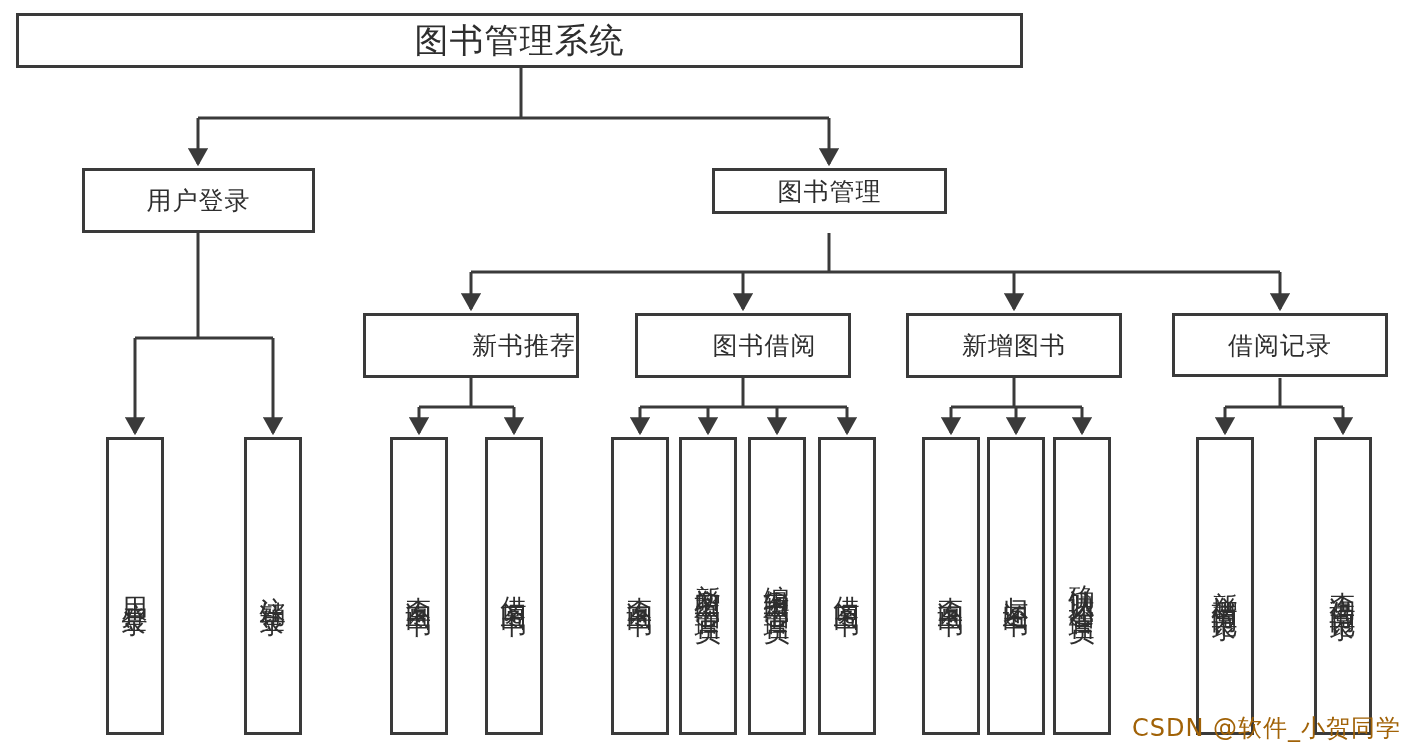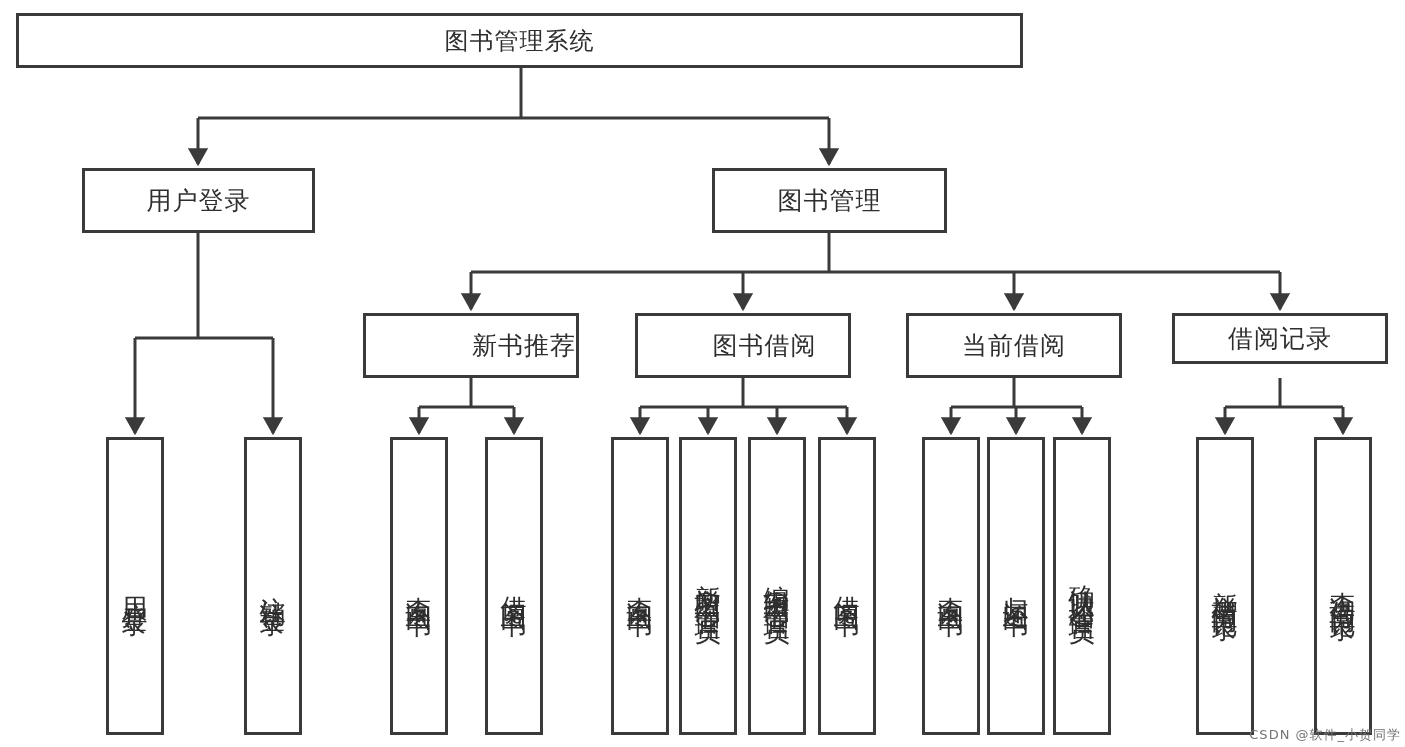--- a/index.html
+++ b/index.html
@@ -25,35 +25,35 @@
     position: absolute;
     box-sizing: border-box;
     background: #ffffff;
     border: 3px solid #3a3a3a;
     display: flex;
     align-items: center;
     justify-content: center;
     color: #2e2e2e;
   }
   .node-h { font-size: 25px; letter-spacing: 1px; }
-  .node-root-box { font-size: 24px; }
+  .node-root-box { font-size: 34px; }
   .node-v { font-size: 26px; }
   .node-v .vtext {
     writing-mode: vertical-rl;
     text-orientation: mixed;
     letter-spacing: 5px;
     line-height: 1;
     white-space: nowrap;
   }
   .watermark {
     position: absolute;
     right: 4px;
     bottom: 3px;
-    font-size: 13px;
-    color: #737373;
+    font-size: 24px;
+    color: #a16207;
     letter-spacing: 1px;
     z-index: 5;
     white-space: nowrap;
   }
 </style>
 </head>
 <body>
 
 <div id="diagram">
 
@@ -121,34 +121,34 @@
     </g>
   </svg>
 
   <div class="node node-h node-root-box" style="left:16px; top:13px; width:1007px; height:55px;">
     <span>图书管理系统</span>
   </div>
 
   <div class="node node-h" style="left:82px; top:168px; width:233px; height:65px;">
     <span>用户登录</span>
   </div>
-  <div class="node node-h" style="left:712px; top:168px; width:235px; height:65px;font-family:Liberation Mono, monospace;">
+  <div class="node node-h" style="left:712px; top:168px; width:235px; height:46px;font-family:Liberation Mono, monospace;">
     <span>图书管理</span>
   </div>
 
   <div class="node node-h" style="left:363px; top:313px; width:216px; height:65px;justify-content:flex-end;">
     <span>新书推荐</span>
   </div>
   <div class="node node-h" style="left:635px; top:313px; width:216px; height:65px;padding-left:43px;">
     <span>图书借阅</span>
   </div>
   <div class="node node-h" style="left:906px; top:313px; width:216px; height:65px;">
-    <span>当前借阅</span>
+    <span>新增图书</span>
   </div>
-  <div class="node node-h" style="left:1172px; top:313px; width:216px; height:51px;">
+  <div class="node node-h" style="left:1172px; top:313px; width:216px; height:64px;">
     <span>借阅记录</span>
   </div>
 
   <div class="node node-v" style="left:106px; top:437px; width:58px; height:298px;">
     <span class="vtext">用户登录</span>
   </div>
   <div class="node node-v" style="left:244px; top:437px; width:58px; height:298px;">
     <span class="vtext">注销登录</span>
   </div>
   <div class="node node-v" style="left:390px; top:437px; width:58px; height:298px;">

